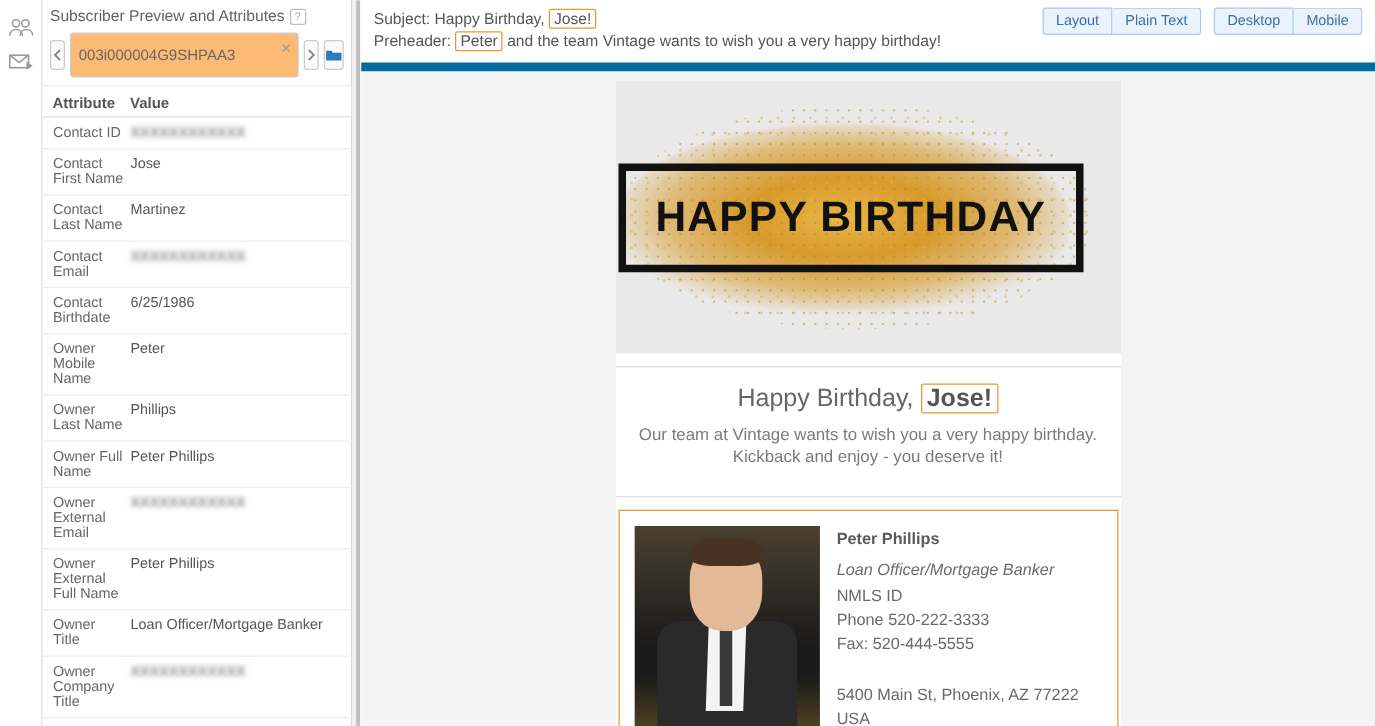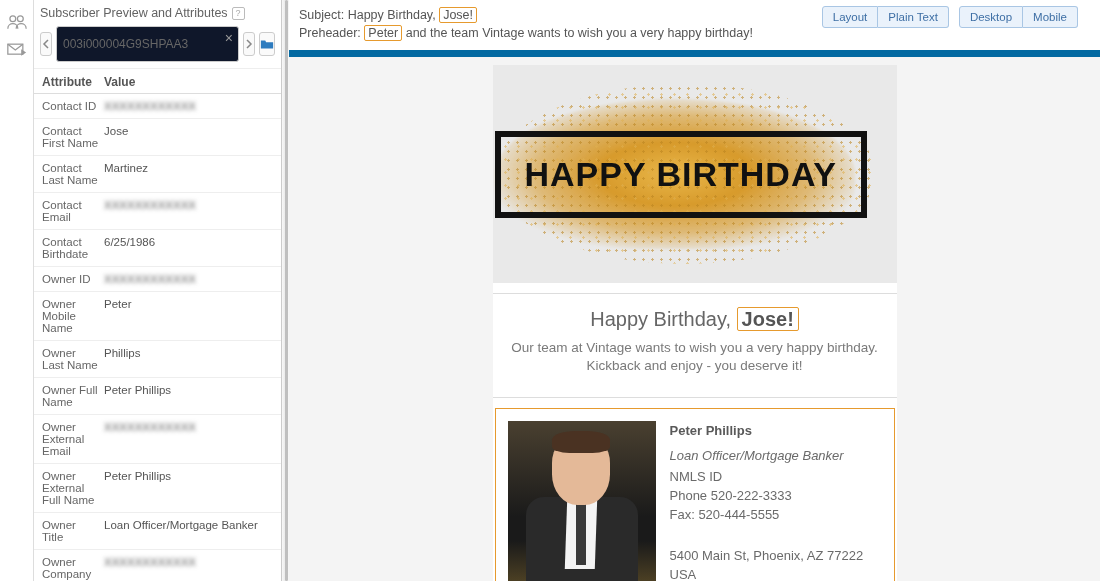--- a/index.html
+++ b/index.html
@@ -8,21 +8,21 @@
   .app { display: flex; height: 100%; }
   .left-rail { width: 34px; border-right: 1px solid #ddd; padding-top: 8px; }
   .rail-icon { width: 34px; height: 28px; display:flex; align-items:center; justify-content:center; color:#888; }
   .rail-icon svg { width: 20px; height: 18px; }
 
   .sidebar { width: 248px; border-right: 1px solid #ccc; display:flex; flex-direction:column; }
   .sidebar-header { padding: 6px 8px 4px 6px; font-size:12.5px; color:#636363; display:flex; align-items:center; gap:4px;}
   .help-badge { display:inline-block; width:13px; height:13px; border:1px solid #bbb; border-radius:2px; font-size:9px; line-height:11px; text-align:center; color:#aaa;}
   .lookup-row { display:flex; gap:4px; padding:2px 6px 6px 6px; align-items:center;}
   .nav-btn, .folder-btn { width:22px; height:24px; border:1px solid #ccc; border-radius:3px; background:#fafafa; display:flex; align-items:center; justify-content:center; color:#888; cursor:pointer; }
-  .lookup-input { flex:1; height:36px; border:1px solid #ccc; border-radius:3px; padding:0 20px 0 6px; font-size:12px; color:#666; background:#0f172a; position:relative;}
+  .lookup-input { flex:1; height:36px; border:1px solid #ccc; border-radius:3px; padding:0 20px 0 6px; font-size:12px; color:#666; background:#fdba74; position:relative;}
   .lookup-wrap { position:relative; flex:1; }
   .clear-x { position:absolute; right:6px; top:4px; color:#999; font-size:14px; cursor:pointer; }
   .folder-btn svg { width:14px; height:12px; fill:#2c7bbf;}
 
   .attr-head { display:flex; padding:6px 8px 4px 8px; border-top:1px solid #eee; border-bottom:1px solid #ddd; background:#fff;}
   .attr-head .col-a { width:62px; font-weight:bold; color:#555;}
   .attr-head .col-v { font-weight:bold; color:#555;}
   .attrs { overflow-y:auto; flex:1; }
   .attr-row { display:flex; padding:6px 8px; border-bottom:1px solid #eee; font-size:11.5px; }
   .attr-row .col-a { width:62px; color:#666; padding-right:4px;}
@@ -32,21 +32,21 @@
   .attrs::-webkit-scrollbar-thumb { background:#c8c8c8; border-radius:4px;}
   .attrs::-webkit-scrollbar-track { background:#f0f0f0;}
 
   .resizer { width:7px; background:linear-gradient(to right,#f8f8f8,#e8e8e8,#f8f8f8); cursor:col-resize; position: relative; }
   .resizer .inner-bar { position:absolute; top:0; bottom:0; left:3px; width:3px; background:#bfbfbf; border-radius:2px;}
 
   .main { flex:1; display:flex; flex-direction:column; background:#f4f4f4;}
   .topbar { background:#fff; border-bottom:7px solid #0369a1; padding:6px 10px 8px 10px; display:flex; align-items:flex-start; position:relative;}
   .meta { font-size:12.5px; color:#555; line-height:18px;}
   .meta .hl { border:1.5px solid #e69a2e; border-radius:2px; padding:0 3px;}
-  .view-btns { position:absolute; right:22px; top:6px; display:flex; gap:10px;}
+  .view-btns { position:absolute; right:10px; top:6px; display:flex; gap:10px;}
   .btn-group { display:flex; }
   .vbtn { height:22px; padding:0 10px; font-size:11.5px; border:1px solid #a9c6e4; background:#eaf2fb; color:#3e6fa5; cursor:pointer; display:flex; align-items:center;}
   .vbtn:first-child { border-top-left-radius:3px; border-bottom-left-radius:3px;}
   .vbtn:last-child { border-top-right-radius:3px; border-bottom-right-radius:3px; border-left:none;}
 
   .preview-scroll { flex:1; overflow-y:auto; padding: 8px 0 20px 0;}
   .canvas { width: 404px; margin: 0 auto; background:#fff; color:#6b6b6b;}
   .hero { height: 218px; background:#e9e9e9; display:flex; align-items:center; justify-content:center; overflow:hidden; position:relative;}
   .glitter { width: 400px; height:220px; position:relative; display:flex; align-items:center; }
   .glitter-burst { position:absolute; width:360px; height:150px; border-radius:60% 60% 50% 50%; background: radial-gradient(ellipse at center, #e9b74a 0%, #d79a2b 30%, rgba(215,154,43,0.6) 55%, rgba(215,154,43,0) 75%); filter: blur(1px);}
@@ -140,24 +140,20 @@
         </div>
         <div class="attr-row">
           <div class="col-a">Contact Email</div>
           <div class="col-v blurred">XXXXXXXXXXXX</div>
         </div>
         <div class="attr-row">
           <div class="col-a">Contact Birthdate</div>
           <div class="col-v">6/25/1986</div>
         </div>
         <div class="attr-row">
-          <div class="col-a">Owner ID</div>
-          <div class="col-v blurred">XXXXXXXXXXXX</div>
-        </div>
-        <div class="attr-row">
           <div class="col-a">Owner Mobile Name</div>
           <div class="col-v">Peter</div>
         </div>
         <div class="attr-row">
           <div class="col-a">Owner Last Name</div>
           <div class="col-v">Phillips</div>
         </div>
         <div class="attr-row">
           <div class="col-a">Owner Full Name</div>
           <div class="col-v">Peter Phillips</div>

